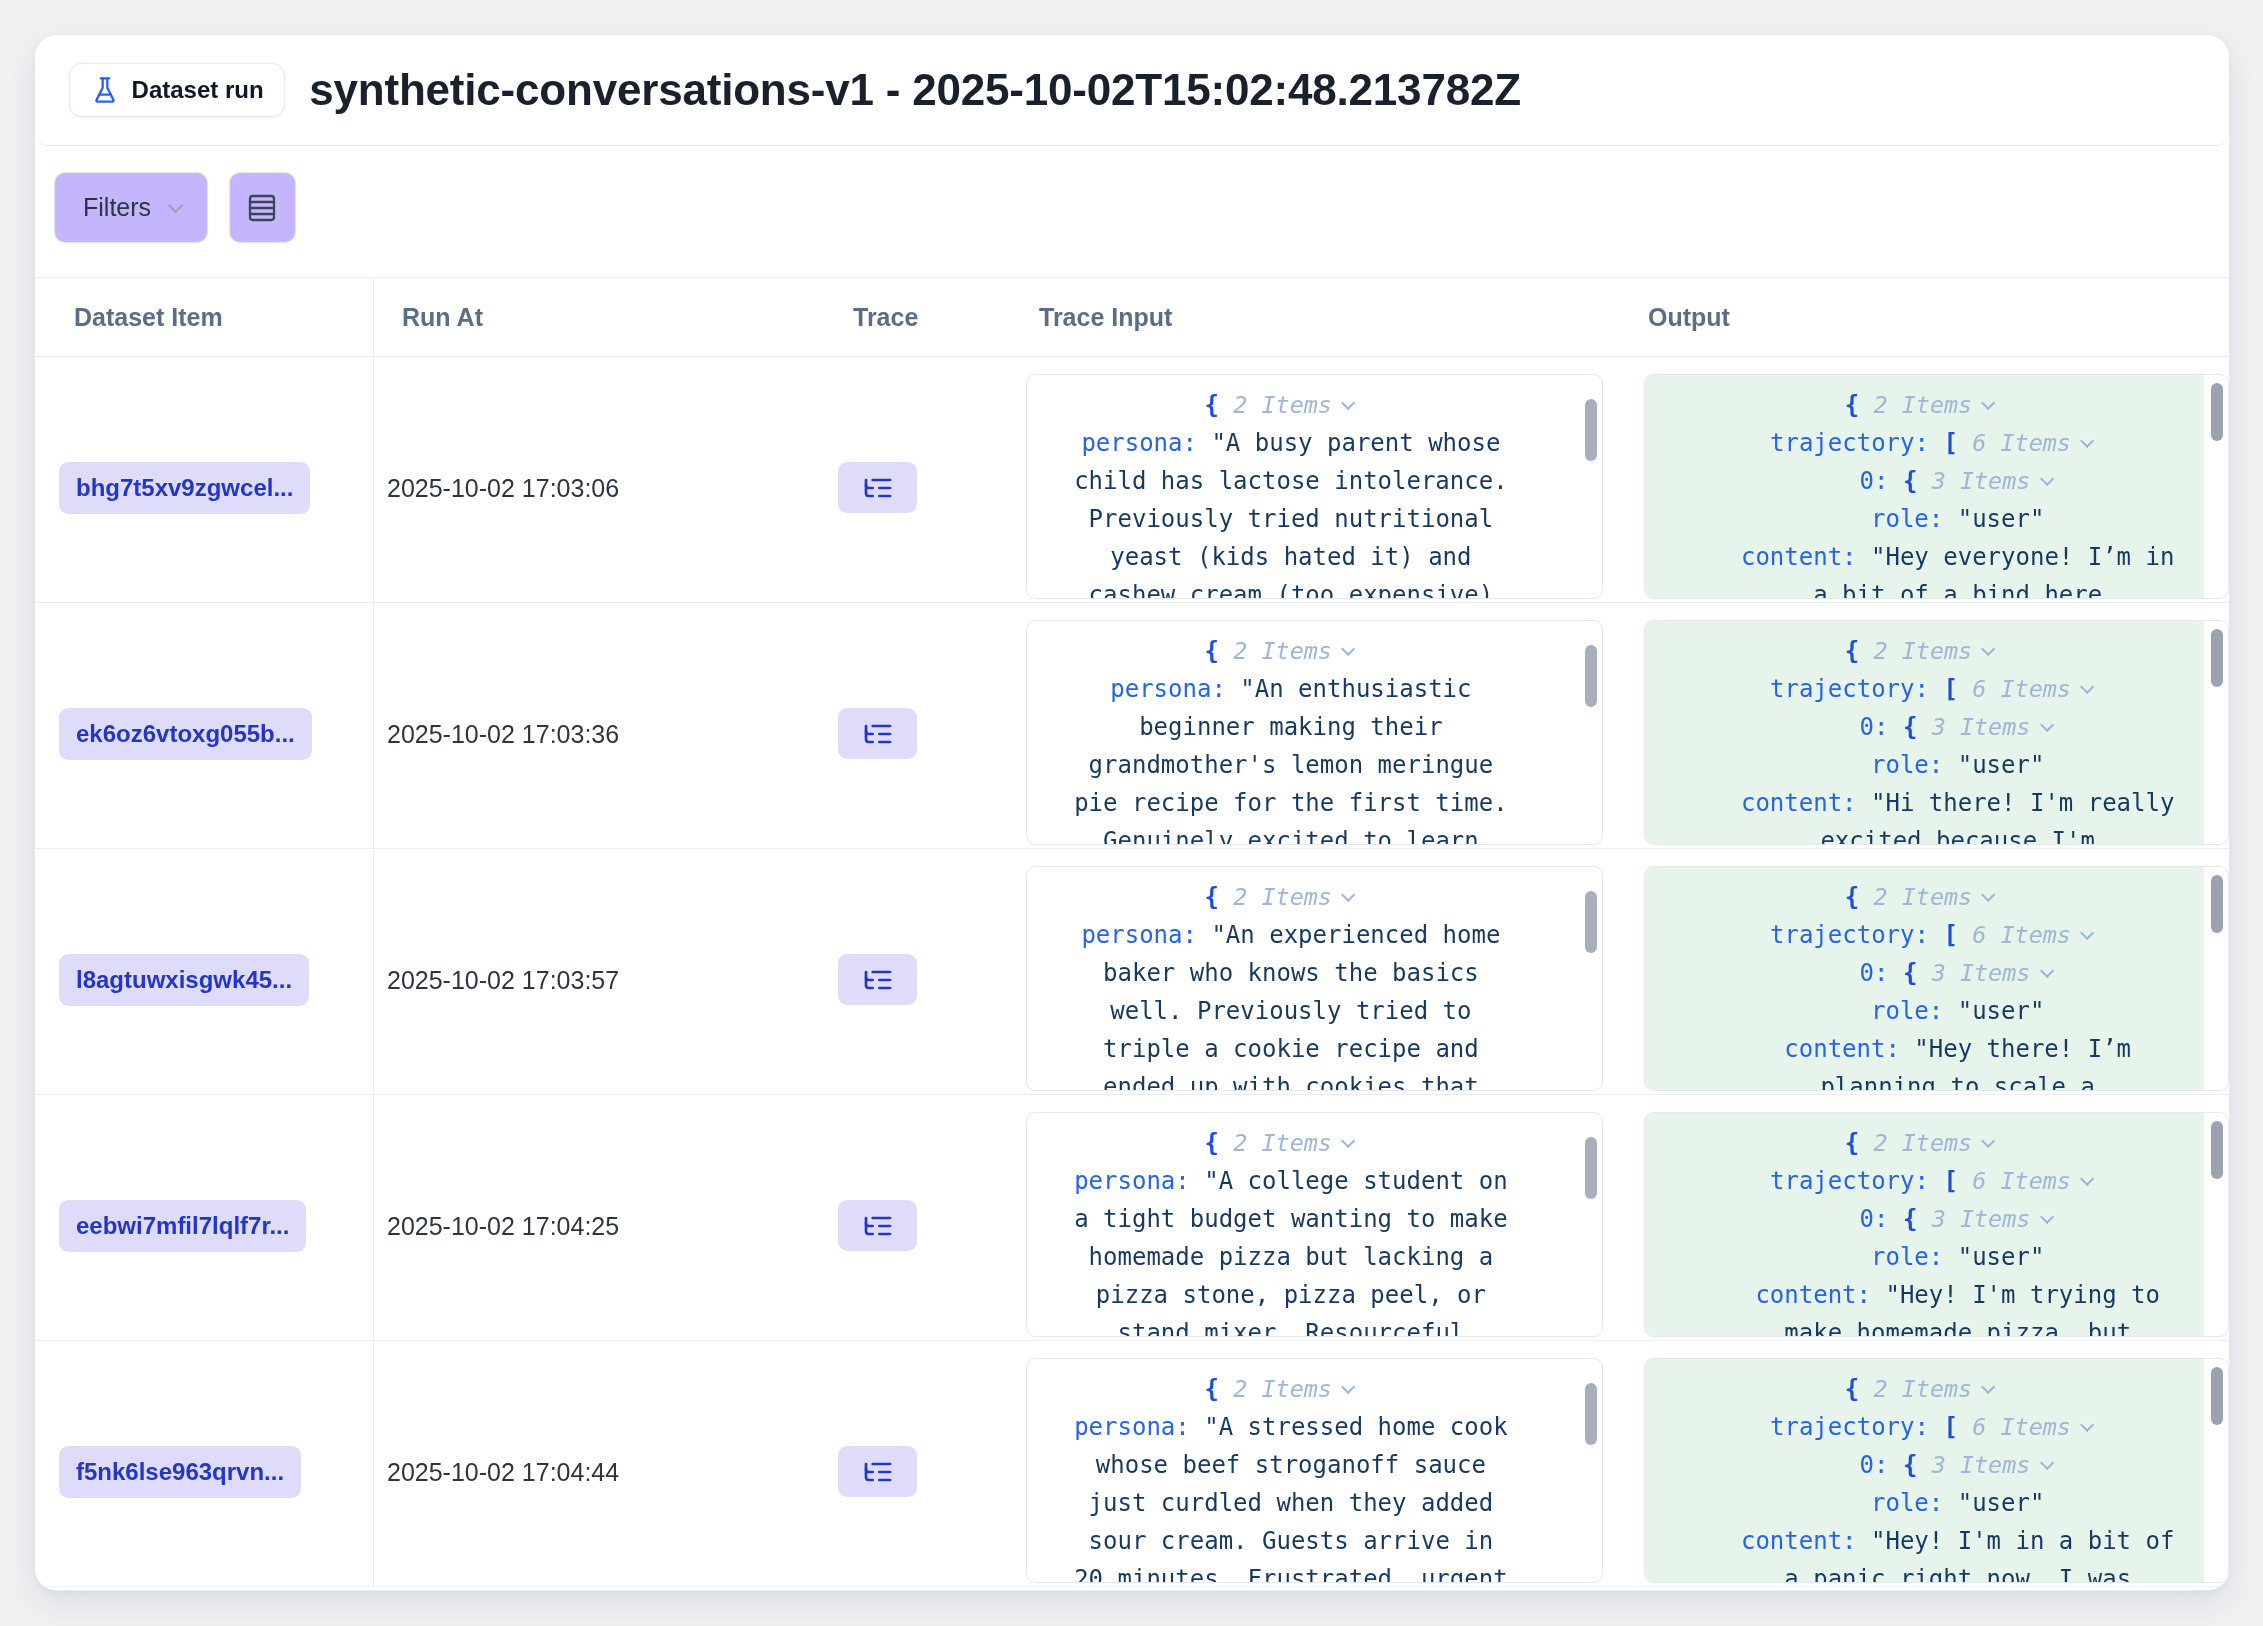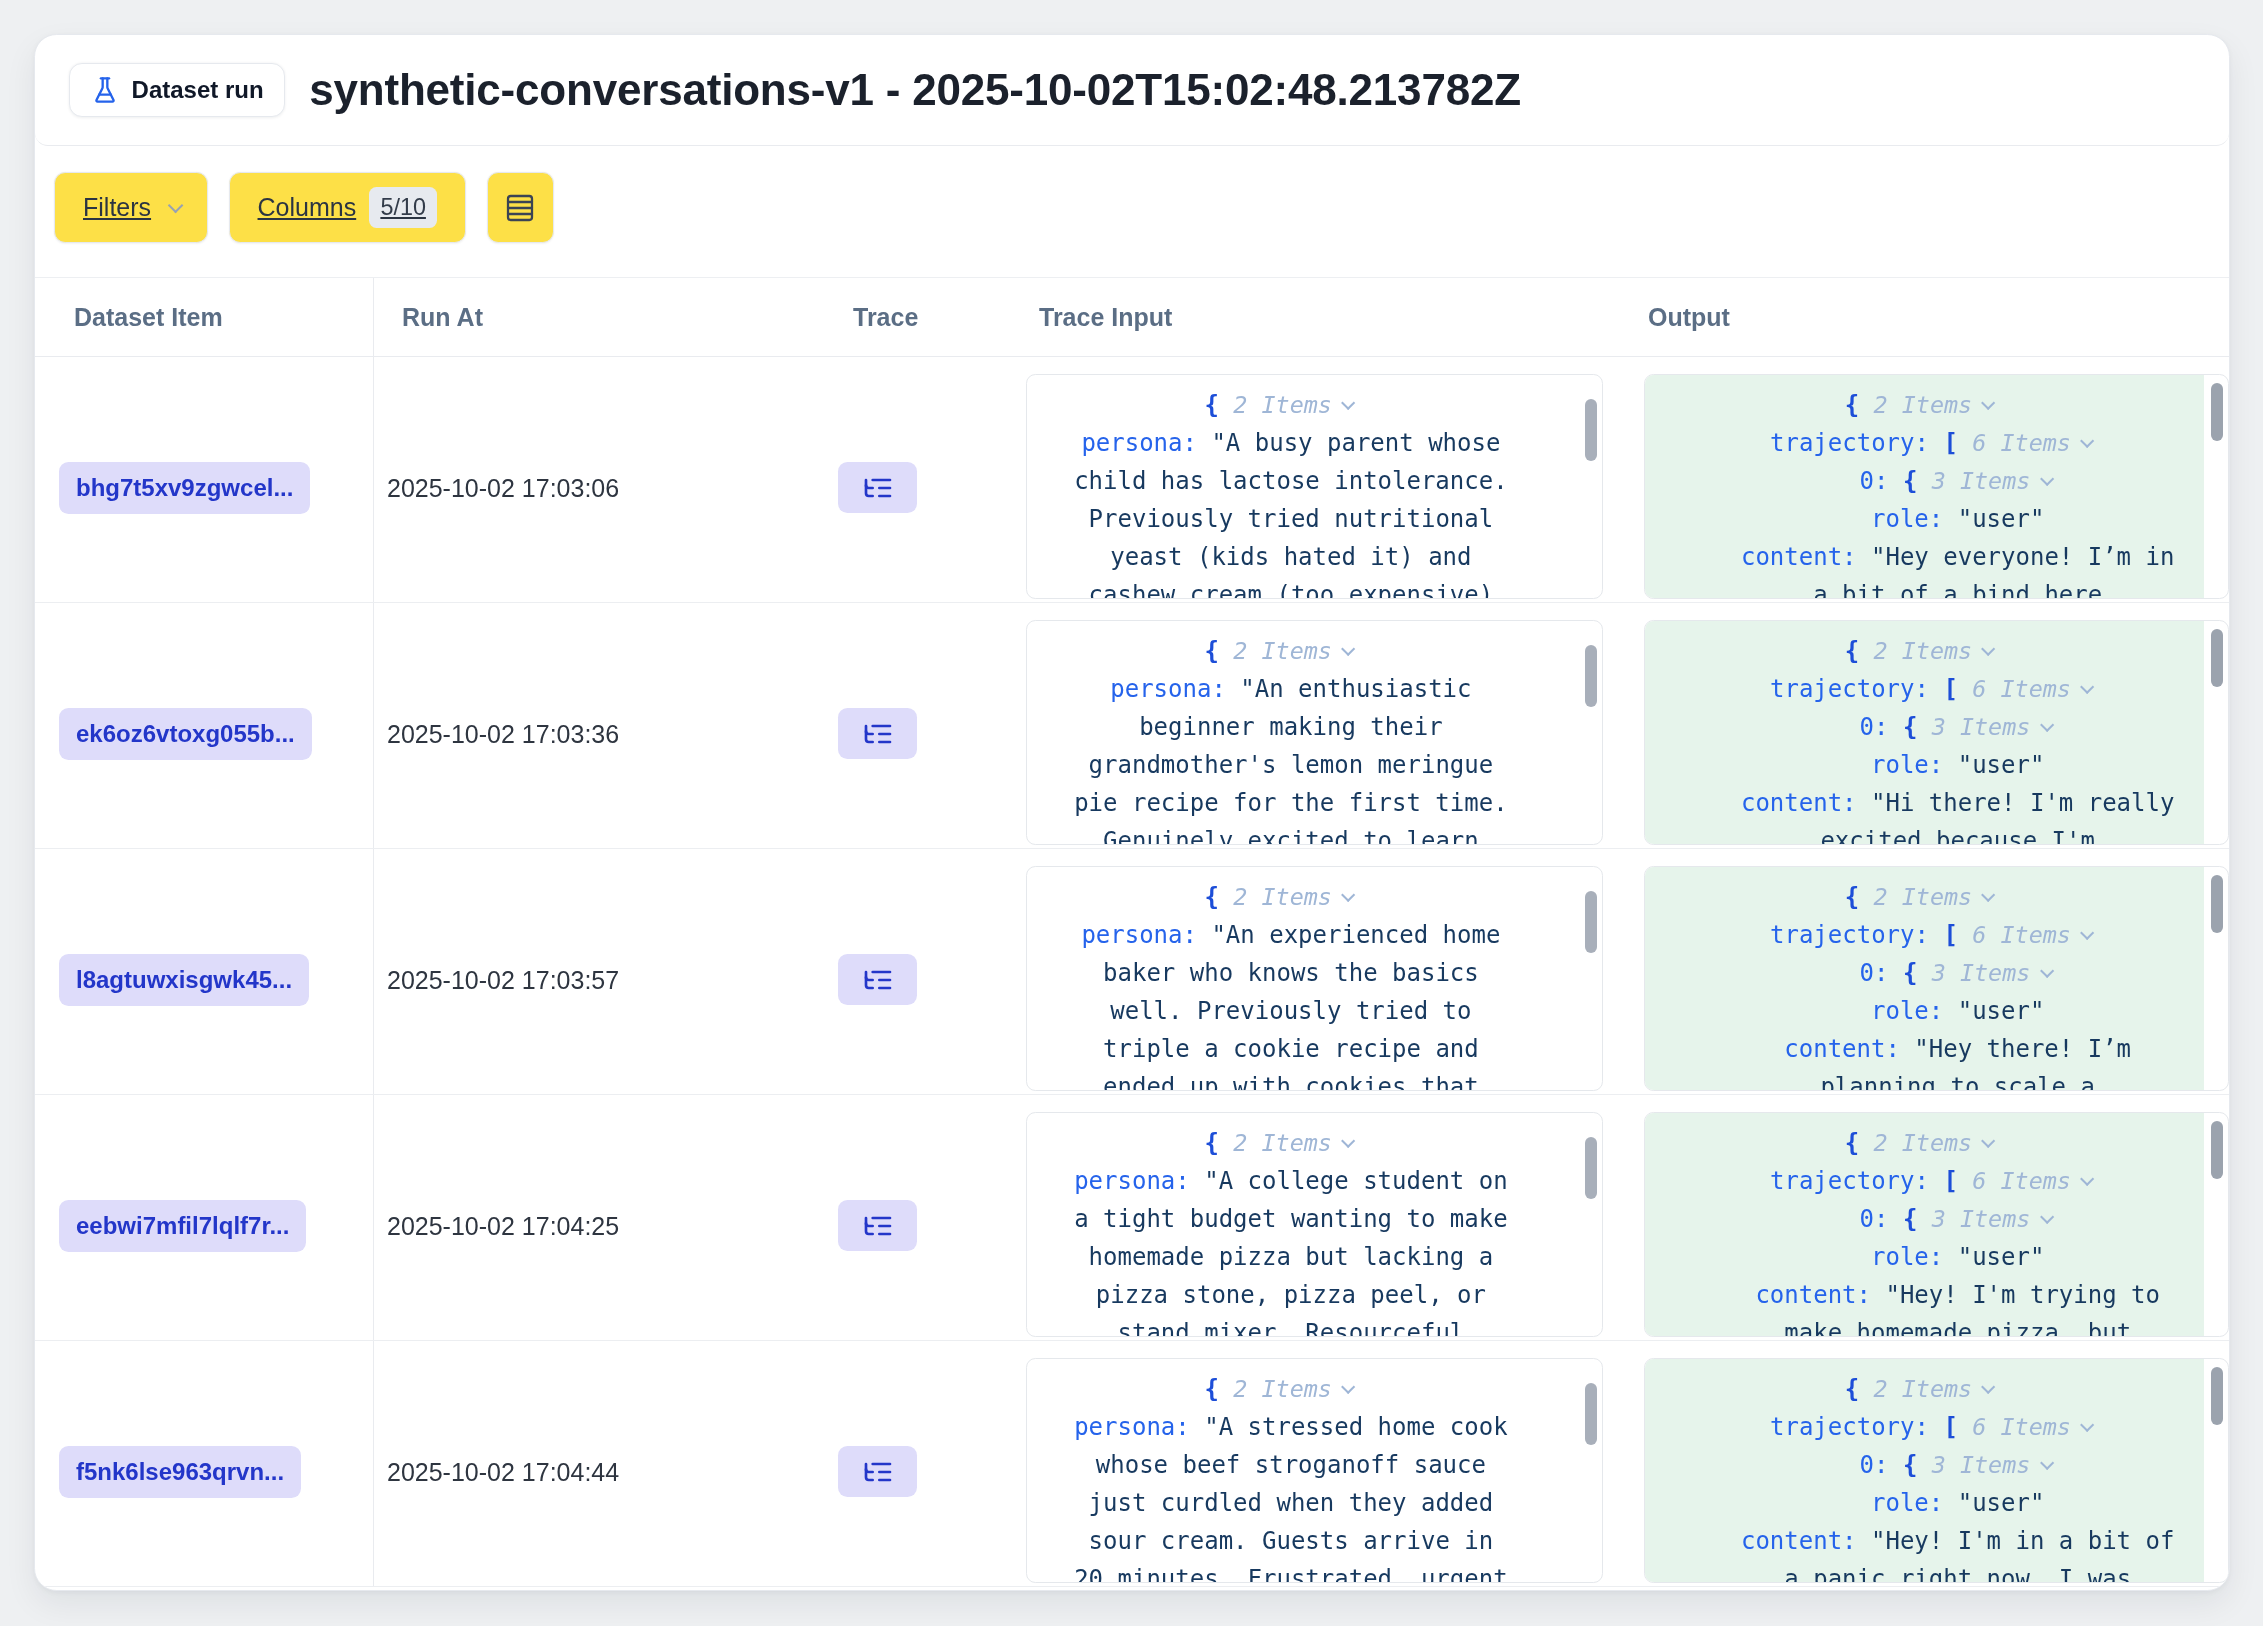--- a/index.html
+++ b/index.html
@@ -34,25 +34,25 @@
     font-size:24px; font-weight:700; color:#101828; white-space:nowrap;
   }
   .page-title {
     font-size:44px; font-weight:700; color:#1b212c; letter-spacing:-0.2px;
     white-space:nowrap;
   }
   
   .toolbar { display:flex; align-items:center; gap:20.6px; padding:26px 19px 0 19px; }
   .tbtn {
     height:71px; display:inline-flex; align-items:center; gap:13px;
-    padding:0 28px; background:#fde047;
+    padding:0 28px; background:#c4b5fd;
     border:1.9px solid #e6e9ee; border-radius:11.2px;
     box-shadow:0 0.9px 1.9px rgba(16,24,40,.05);
     font-family:"Liberation Sans", sans-serif;
-    font-size:25px; font-weight:500; color:#2b3442; cursor:pointer;text-decoration:underline;
+    font-size:25px; font-weight:500; color:#2b3442; cursor:pointer;
   }
   .tbtn.icon-only { width:67px; justify-content:center; padding:0; }
   .btn-chev {
     display:inline-block; width:11.2px; height:11.2px;
     border-right:2.8px solid #98a2b3; border-bottom:2.8px solid #98a2b3;
     transform:rotate(45deg) translateY(-2.8px); margin-left:3.7px;
   }
   .count-chip {
     background:#e7eaef; border-radius:7.5px; padding:6.6px 11.2px;
     font-size:23.4px; font-weight:500; color:#333c4a;
@@ -142,24 +142,20 @@
       <span>Dataset run</span>
     </span>
     <h1 class="page-title">synthetic-conversations-v1 - 2025-10-02T15:02:48.213782Z</h1>
   </div>
 
   <div class="toolbar">
     <button class="tbtn">
       <span>Filters</span>
       <span class="btn-chev"></span>
     </button>
-    <button class="tbtn">
-      <span>Columns</span>
-      <span class="count-chip">5/10</span>
-    </button>
     <button class="tbtn icon-only">
       <span>
         <svg width="32" height="32" viewBox="0 0 24 24" fill="none" stroke="#3b4454" stroke-width="1.7" stroke-linecap="round" stroke-linejoin="round">
           <rect width="18" height="18" x="3" y="3" rx="2"></rect>
           <path d="M21 7.5H3"></path>
             <path d="M21 12H3"></path>
             <path d="M21 16.5H3"></path>
         </svg>
       </span>
     </button>

